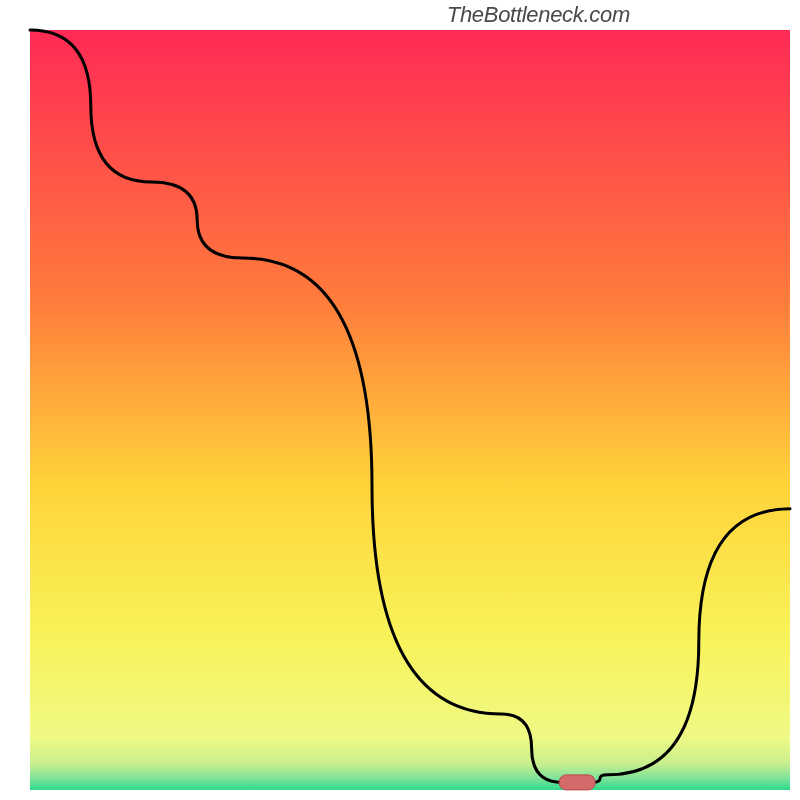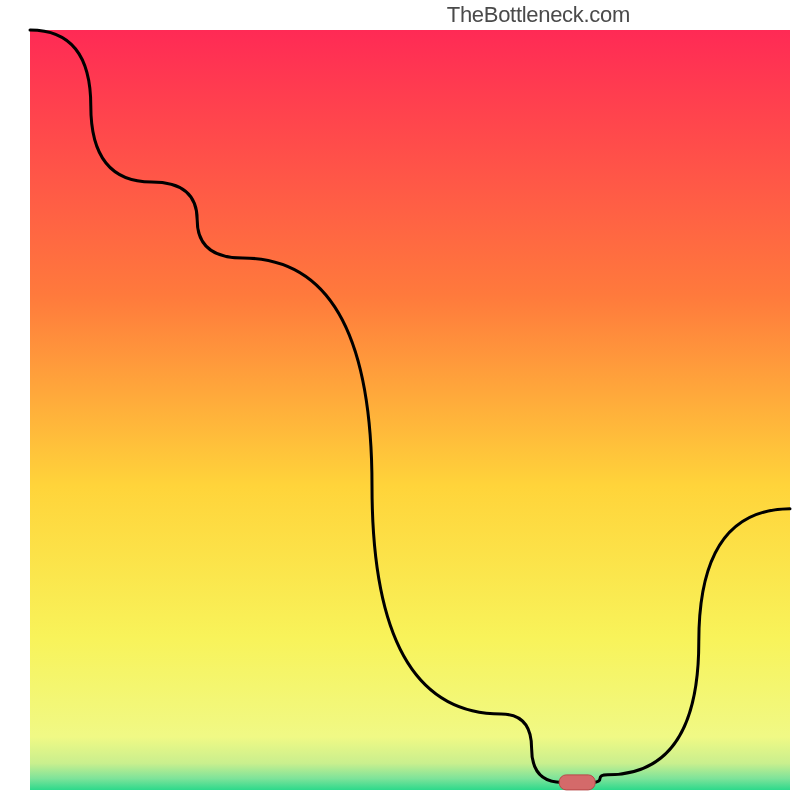--- a/index.html
+++ b/index.html
@@ -7,20 +7,21 @@
     padding: 0;
     width: 800px;
     height: 800px;
     font-family: Arial, Helvetica, sans-serif;
     background: #ffffff;
   }
   .chart-container {
     position: relative;
     width: 640px;
     height: 800px;
+    font-style: italic;
   }
   .watermark {
     position: absolute;
     top: 2px;
     right: 10px;
     font-size: 22px;
     font-weight: 500;
     color: #4a4a4a;
     letter-spacing: -0.3px;
   }

